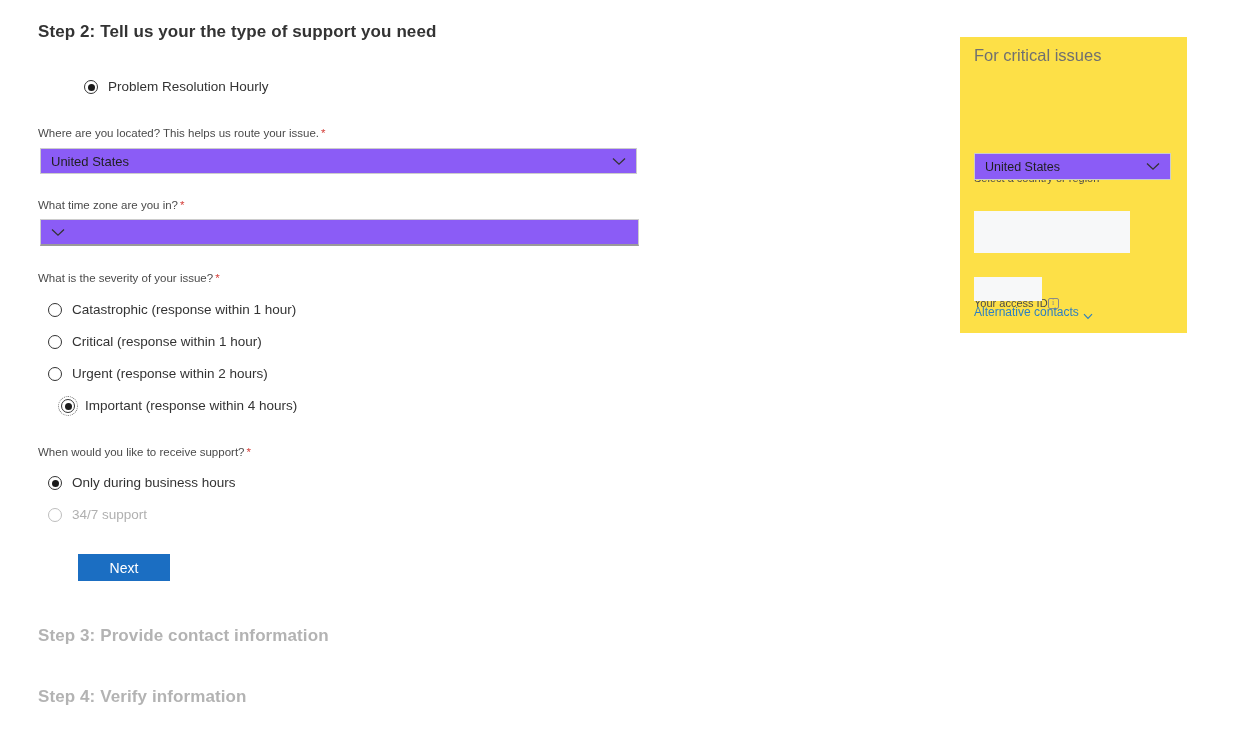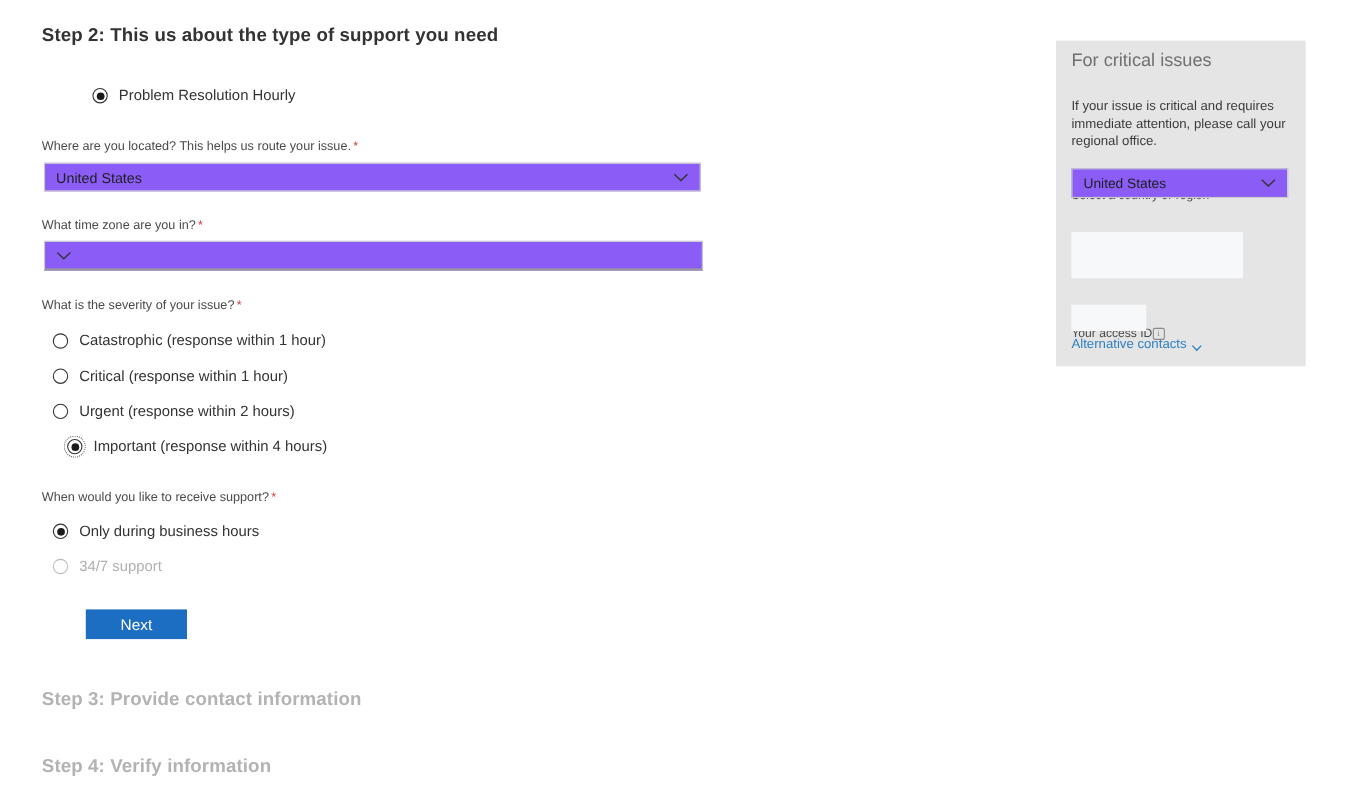--- a/index.html
+++ b/index.html
@@ -142,21 +142,21 @@
     padding: 0;
   }
 
   
   #critical-panel {
     position: absolute;
     left: 960px;
     top: 37px;
     width: 227px;
     height: 296px;
-    background: #e5e5e5;
+    background: #fde047;
   }
   .panel-title {
     position: absolute;
     left: 14px;
     top: 9px;
     font-size: 16.5px;
     color: #707070;
     font-weight: normal;
     margin: 0;
     white-space: nowrap;
@@ -238,21 +238,21 @@
     cursor: pointer;
     white-space: nowrap;
   }
   #alt-contacts-link .chevron-sm { width: 10px; height: 7px; }
 </style>
 </head>
 <body>
 
 <div class="main-col">
 
-  <h1 id="step2-heading" class="step-heading active">Step 2: This us about the type of support you need</h1>
+  <h1 id="step2-heading" class="step-heading active">Step 2: Tell us your the type of support you need</h1>
 
   <div class="radio-row" style="left:46px; top:77px;">
     <span class="radio-mark checked"></span>
     <span class="radio-label">Problem Resolution Hourly</span>
   </div>
 
   <div class="field-label" style="left:0px; top:127px;">
     <span>Where are you located? This helps us route your issue.</span><span class="req-star">*</span>
   </div>
   <div class="select-box" style="left:2px; top:148px; width:597px; height:26px;">
@@ -311,21 +311,20 @@
 
   <button id="next-button">Next</button>
 
   <h2 id="step3-heading" class="step-heading inactive">Step 3: Provide contact information</h2>
 
   <h2 id="step4-heading" class="step-heading inactive">Step 4: Verify information</h2>
 </div>
 
 <div id="critical-panel">
   <h2 class="panel-title">For critical issues</h2>
-  <p class="panel-body">If your issue is critical and requires immediate attention, please call your regional office.</p>
 
   <div class="panel-small-label" id="panel-country-label">Select a country or region</div>
 
   <div class="panel-small-label" id="panel-preferred-label">Preferred</div>
 
   <div class="panel-small-label" id="panel-accessid-label">
     <span>Your access ID</span>
     <span class="info-icon"></span>
   </div>
 </div>

